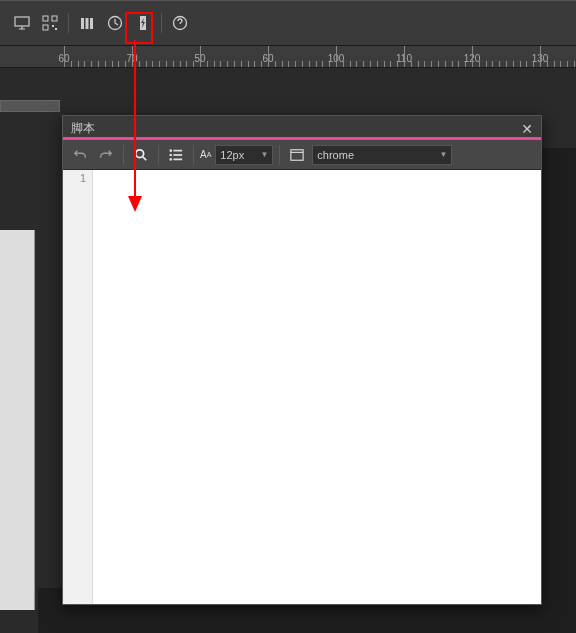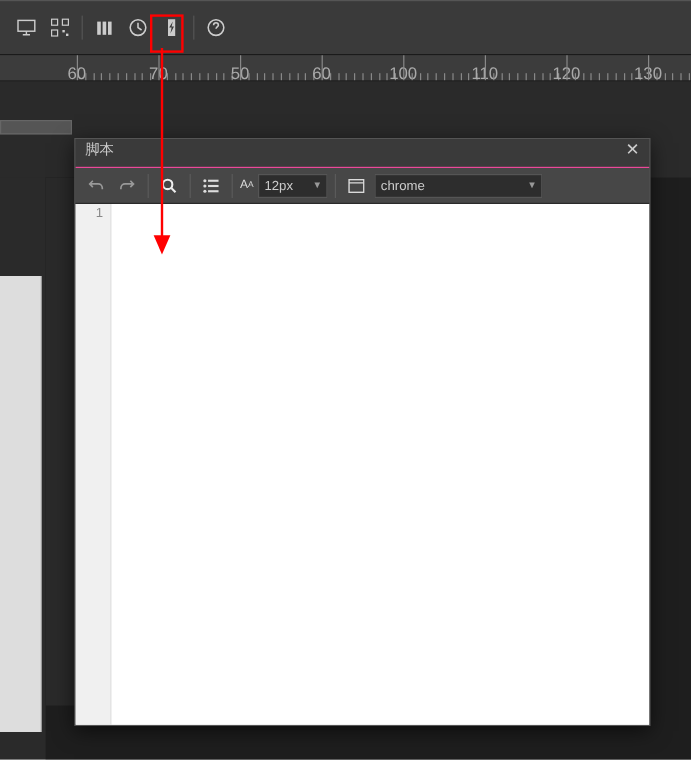--- a/index.html
+++ b/index.html
@@ -4,29 +4,29 @@
 <style>
 *{box-sizing:border-box;margin:0;padding:0;font-family:Arial,"Microsoft YaHei",sans-serif}
 body{background:#2a2a2a;width:576px;height:633px;overflow:hidden;position:relative}
 .top-tools{height:46px;background:#3a3a3a;border-top:1px solid #555;border-bottom:1px solid #1a1a1a;display:flex;align-items:center;padding:0 10px;gap:4px}
 .tool-btn{width:24px;height:24px;display:flex;align-items:center;justify-content:center;color:#ccc;cursor:pointer;border-radius:2px}
 .tool-sep{width:1px;height:20px;background:#555;margin:0 2px}
 .highlight-box{position:absolute;left:125px;top:12px;width:28px;height:32px;border:2px solid red;pointer-events:none;z-index:100}
 .ruler{height:22px;background:#3c3c3c;position:relative;border-bottom:1px solid #1a1a1a;overflow:hidden}
 .ruler-tick{position:absolute;top:0;width:1px;height:6px;background:#888}
 .ruler-tick.major{height:22px}
-.ruler-label{position:absolute;top:7px;color:#aaa;font-size:14px;transform:translateX(-50%)}
+.ruler-label{position:absolute;top:7px;color:#aaa;font-size:10px;transform:translateX(-50%)}
 .timeline-area{height:80px;background:#2a2a2a;position:relative}
 .timeline-bar{position:absolute;left:0;top:32px;height:12px;width:60px;background:#555;border:1px solid #666}
 .left-panel{position:absolute;left:0;top:230px;width:35px;height:380px;background:#ddd;border-right:1px solid #999}
 .dark-content{position:absolute;left:38px;top:148px;right:0;bottom:0;background:#1e1e1e}
 .dark-inner{position:absolute;left:0;top:0;width:200px;height:440px;background:#2a2a2a}
 .arrow-svg{position:absolute;left:115px;top:40px;z-index:99;pointer-events:none}
 .panel{position:absolute;left:62px;top:115px;width:480px;height:490px;background:#3a3a3a;border:1px solid #555;box-shadow:0 4px 16px rgba(0,0,0,.6);z-index:50;display:flex;flex-direction:column}
-.panel-header{height:24px;background:#3a3a3a;display:flex;align-items:flex-start;padding:0 8px;color:#ccc;font-size:12px;border-bottom:1px solid #ec4899}
+.panel-header{height:24px;background:#3a3a3a;display:flex;align-items:flex-end;padding:0 8px;color:#ccc;font-size:12px;border-bottom:3px solid #ec4899}
 .panel-header .close{margin-left:auto;cursor:pointer;font-size:14px;color:#ccc}
 .panel-toolbar{height:30px;background:#474747;border-bottom:1px solid #2a2a2a;display:flex;align-items:center;padding:0 6px;gap:4px}
 .tb-btn{width:22px;height:22px;color:#aaa;display:flex;align-items:center;justify-content:center;cursor:pointer;font-size:13px}
 .tb-sep{width:1px;height:20px;background:#5a5a5a;margin:0 2px}
 .tb-select{height:20px;background:#2d2d2d;border:1px solid #555;color:#ccc;font-size:11px;padding:0 4px;display:flex;align-items:center;gap:6px;cursor:pointer}
 .tb-select .arrow{font-size:8px;color:#999}
 .editor-area{flex:1;background:#fff;display:flex;position:relative;overflow:hidden}
 .gutter{width:30px;background:#f0f0f0;border-right:1px solid #ddd;font-size:11px;color:#888;padding-top:2px;text-align:right;padding-right:6px}
 .editor-text{flex:1;background:#fff}
 .panel-footer{height:24px;background:#3a3a3a;display:flex;align-items:center;padding:0 10px;color:#ccc;font-size:11px;gap:14px;border-top:1px solid #2a2a2a}

